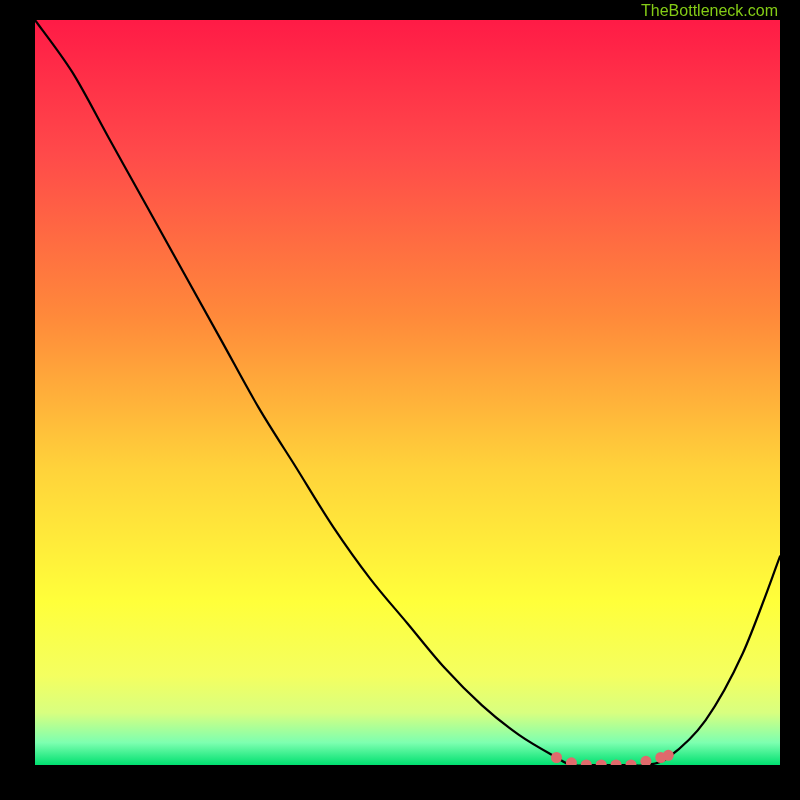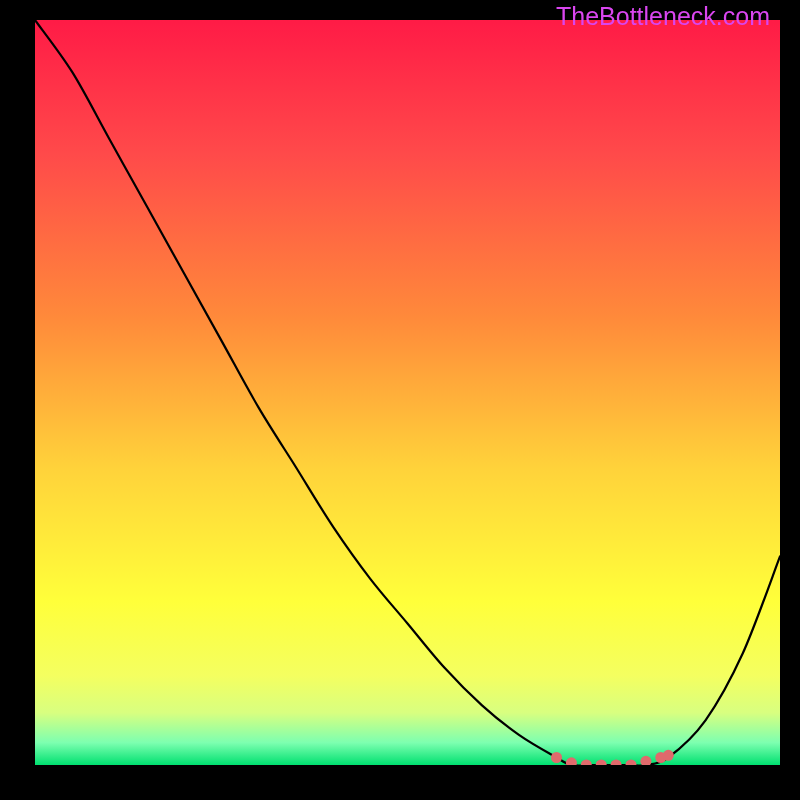--- a/index.html
+++ b/index.html
@@ -35,24 +35,24 @@
   .curve-svg {
     position: absolute;
     left: 0;
     top: 0;
     width: 745px;
     height: 745px;
   }
   .attribution {
     position: absolute;
     top: 2px;
-    right: 30px;
+    right: 22px;
     font-family: Arial, Helvetica, sans-serif;
-    font-size: 25px;
-    color: #d946ef;
+    font-size: 16px;
+    color: #84cc16;
     letter-spacing: 0;
     font-weight: 500;
   }
 </style>
 </head>
 <body>
 
 <div class="chart-frame">
   <div class="plot-area">
     <svg class="gradient-bg" viewBox="0 0 745 745" preserveAspectRatio="none">

